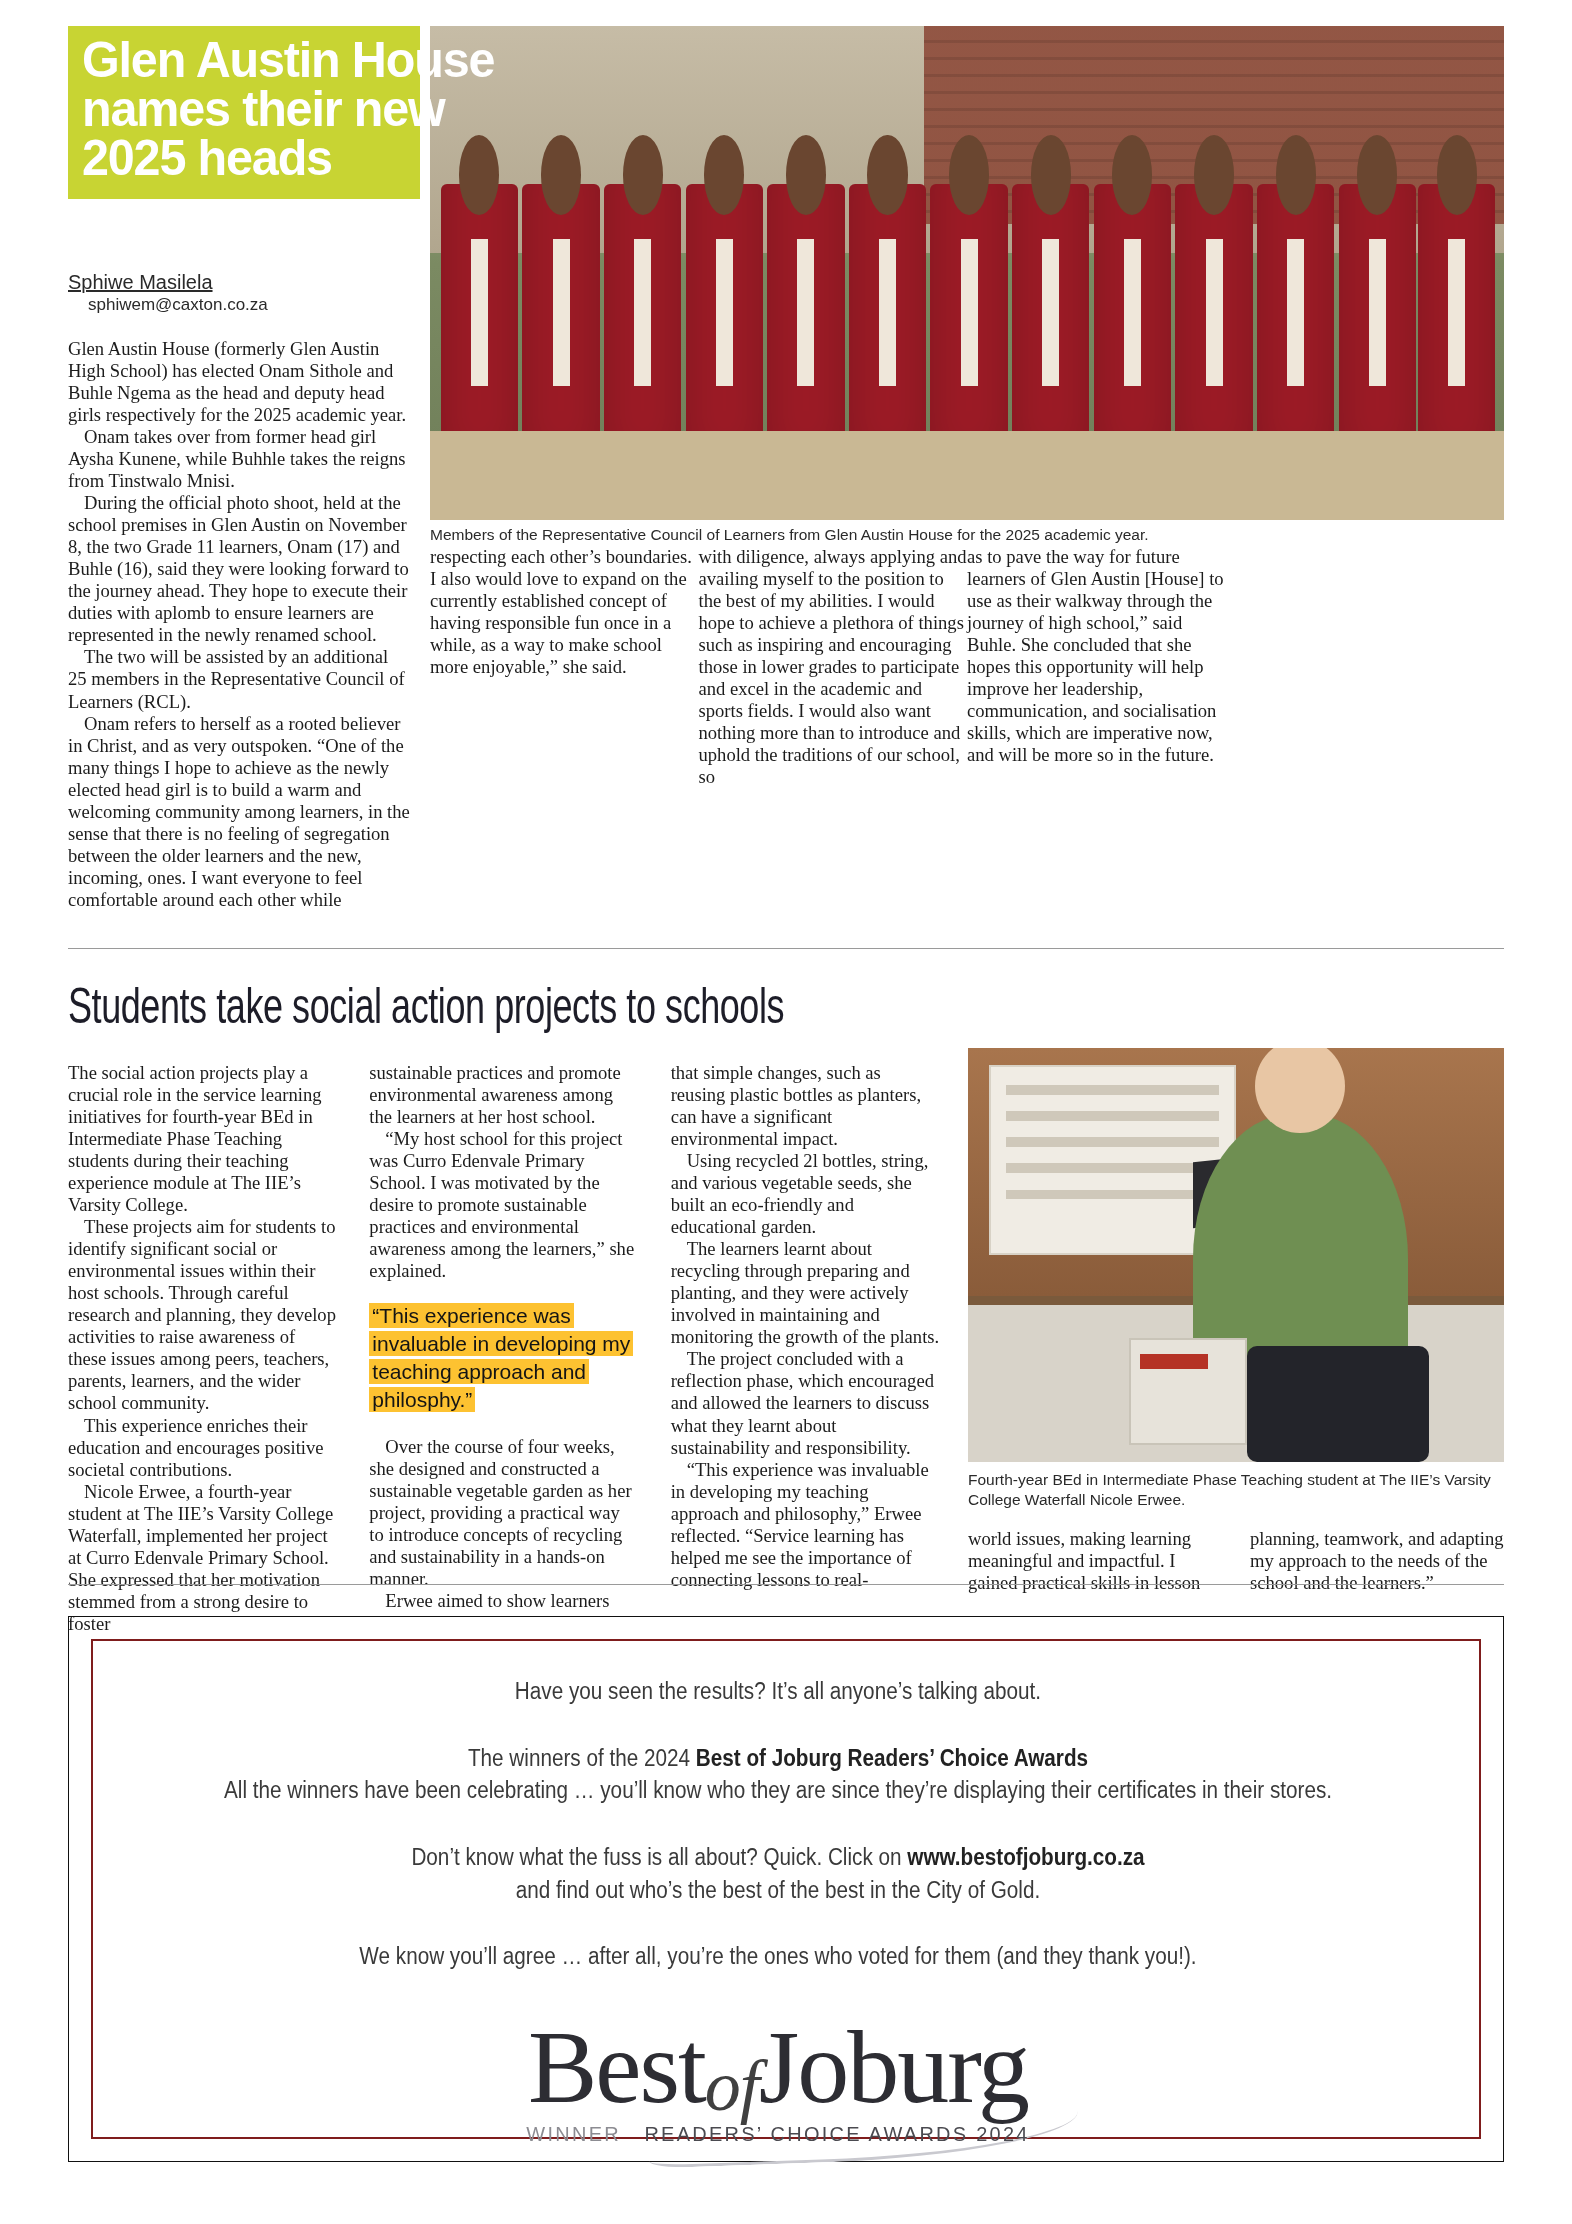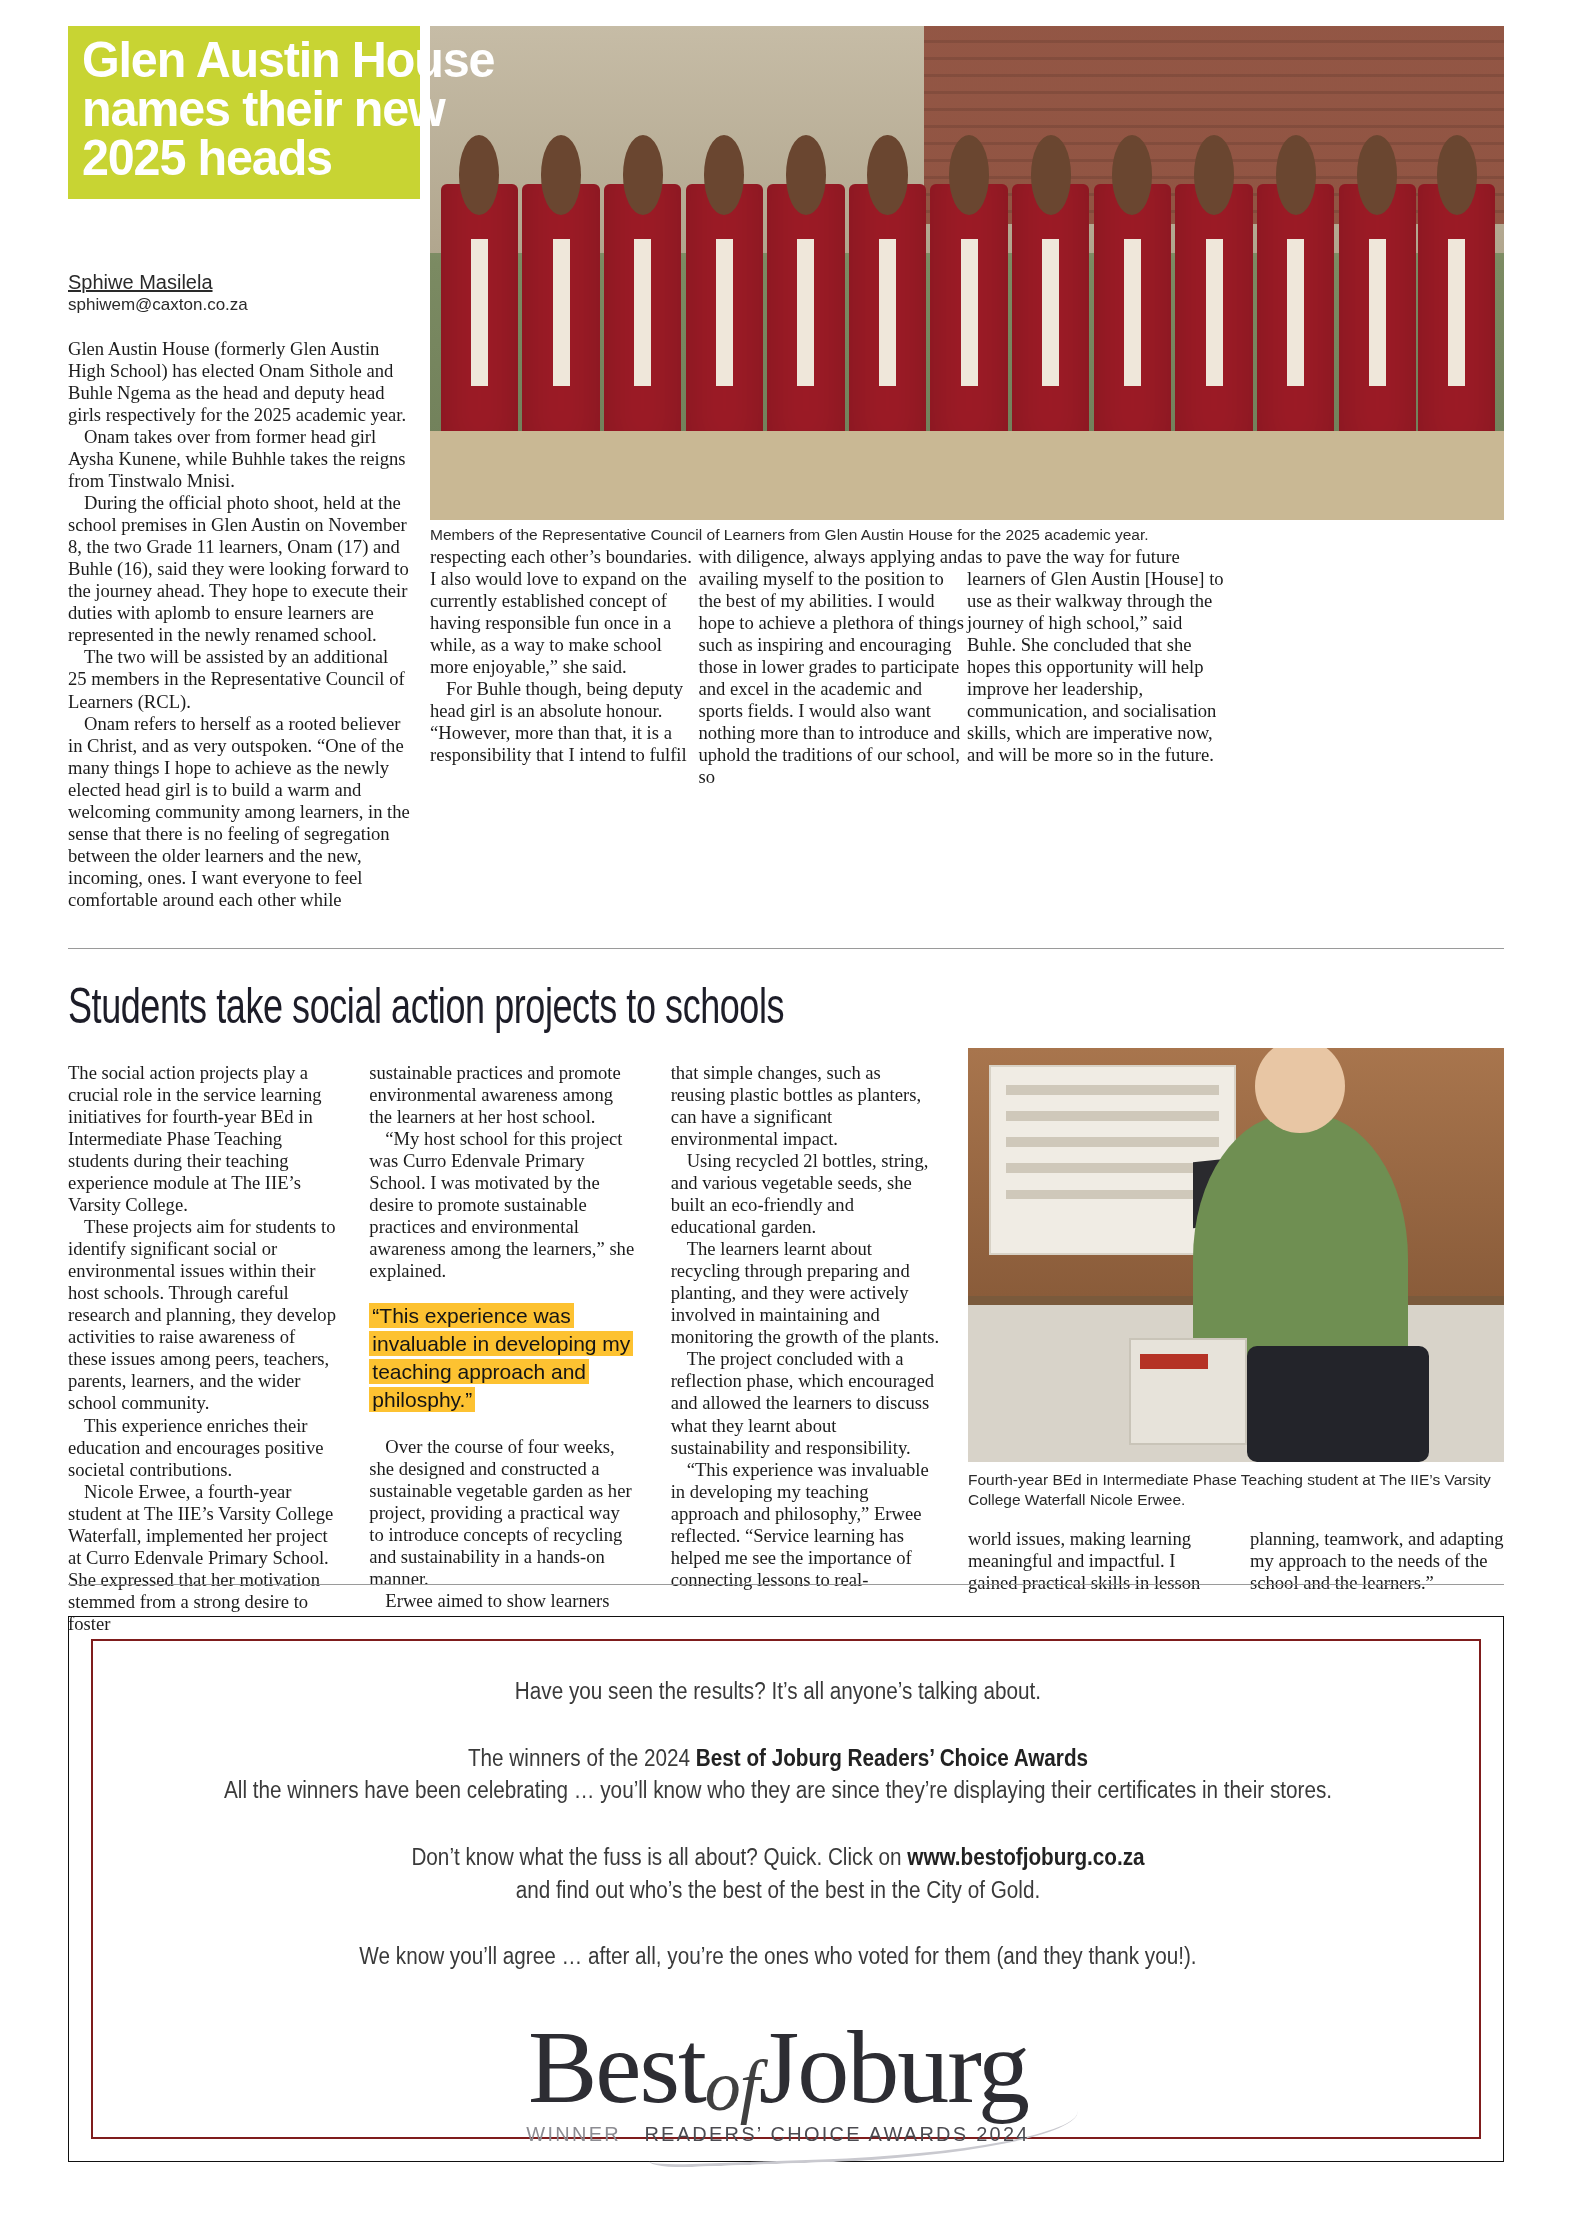--- a/index.html
+++ b/index.html
@@ -59,21 +59,21 @@
     font-family: "Liberation Sans", sans-serif;
     font-size: 15.5px;
     color: #2a2a2a;
   }
   .byline {
     position: absolute; left: 0; top: 244px;
     width: 340px;
     font-family: "Liberation Sans", sans-serif;
   }
   .byline-name { font-size: 20px; color: #2a2a2a; line-height: 1.2; text-decoration: underline; }
-  .byline-mail { font-size: 17px; color: #2a2a2a; line-height: 1.25; }
+  .byline-mail { font-size: 17px; color: #2a2a2a; line-height: 1.25; margin-left: 20px; }
 
   .a1-col1 {
     position: absolute; left: 0; top: 312px;
     width: 342px;
   }
   .body-text { font-size: 18.6px; line-height: 1.185; text-align: left; color: #1c1c1c; }
   .body-text p { text-indent: 16px; }
   .body-text p.first { text-indent: 0; }
 
   .a1-cols {
@@ -254,21 +254,20 @@
       <p class="first">Glen Austin House (formerly Glen Austin High School) has elected Onam Sithole and Buhle Ngema as the head and deputy head girls respectively for the 2025 academic year.</p>
       <p>Onam takes over from former head girl Aysha Kunene, while Buhhle takes the reigns from Tinstwalo Mnisi.</p>
       <p>During the official photo shoot, held at the school premises in Glen Austin on November 8, the two Grade 11 learners, Onam (17) and Buhle (16), said they were looking forward to the journey ahead. They hope to execute their duties with aplomb to ensure learners are represented in the newly renamed school.</p>
       <p>The two will be assisted by an additional 25 members in the Representative Council of Learners (RCL).</p>
       <p>Onam refers to herself as a rooted believer in Christ, and as very outspoken. “One of the many things I hope to achieve as the newly elected head girl is to build a warm and welcoming community among learners, in the sense that there is no feeling of segregation between the older learners and the new, incoming, ones. I want everyone to feel comfortable around each other while</p>
     </div>
 
     <div class="a1-cols">
       <div class="body-text">
         <p class="first">respecting each other’s boundaries. I also would love to expand on the currently established concept of having responsible fun once in a while, as a way to make school more enjoyable,” she said.</p>
-        <p>For Buhle though, being deputy head girl is an absolute honour. “However, more than that, it is a responsibility that I intend to fulfil</p>
       </div>
       <div class="body-text">
         <p class="first">with diligence, always applying and availing myself to the position to the best of my abilities. I would hope to achieve a plethora of things such as inspiring and encouraging those in lower grades to participate and excel in the academic and sports fields. I would also want nothing more than to introduce and uphold the traditions of our school, so</p>
       </div>
       <div class="body-text">
         <p class="first">as to pave the way for future learners of Glen Austin [House] to use as their walkway through the journey of high school,” said Buhle. She concluded that she hopes this opportunity will help improve her leadership, communication, and socialisation skills, which are imperative now, and will be more so in the future.</p>
       </div>
       <div></div>
     </div>
   </div>

